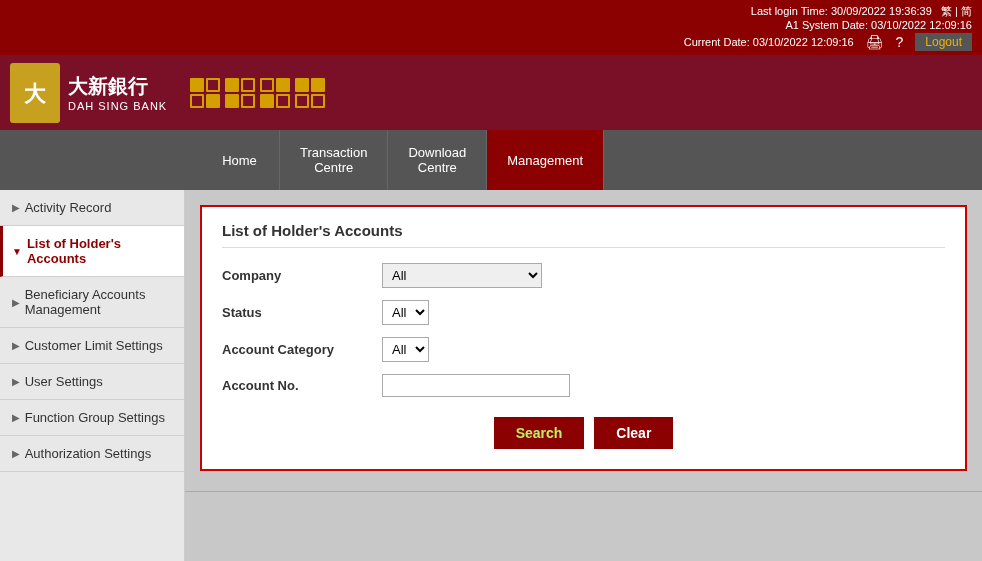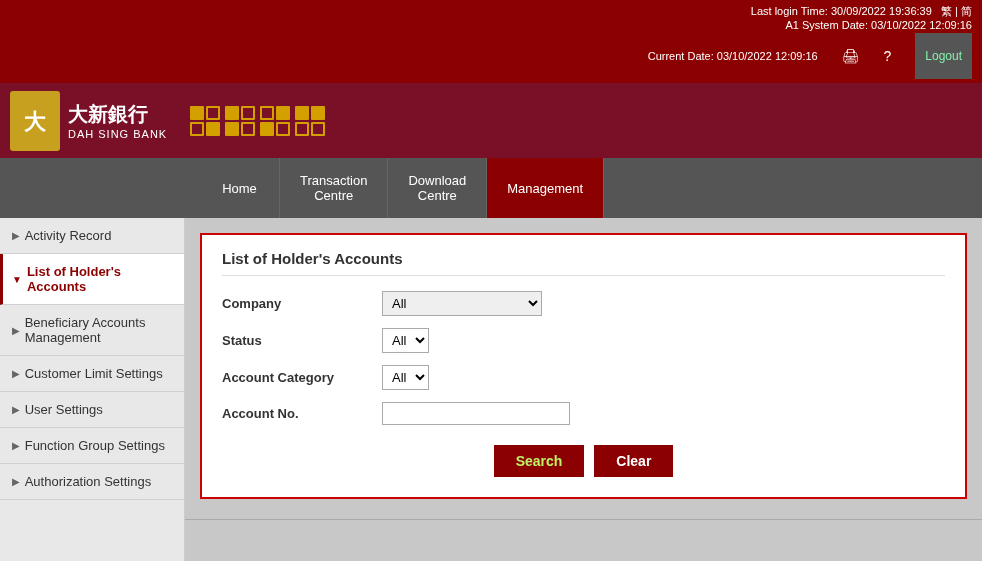--- a/index.html
+++ b/index.html
@@ -11,29 +11,29 @@
       color: white;
       text-align: right;
       padding: 4px 10px;
       font-size: 11px;
     }
     .top-bar a { color: white; text-decoration: none; font-size: 11px; }
     .top-bar .top-actions {
       display: flex;
       justify-content: flex-end;
       align-items: center;
-      gap: 24px;
+      gap: 12px;
       margin-top: 2px;
     }
     .top-bar .top-actions span { font-size: 11px; }
     .logout-btn {
       background: #555;
-      color: #86efac;
+      color: #eab308;
       border: none;
-      padding: 16px 10px;
+      padding: 2px 10px;
       cursor: pointer;
       font-size: 12px;
     }
     .icon-btn {
       background: none;
       border: none;
       color: white;
       cursor: pointer;
       font-size: 14px;
     }

